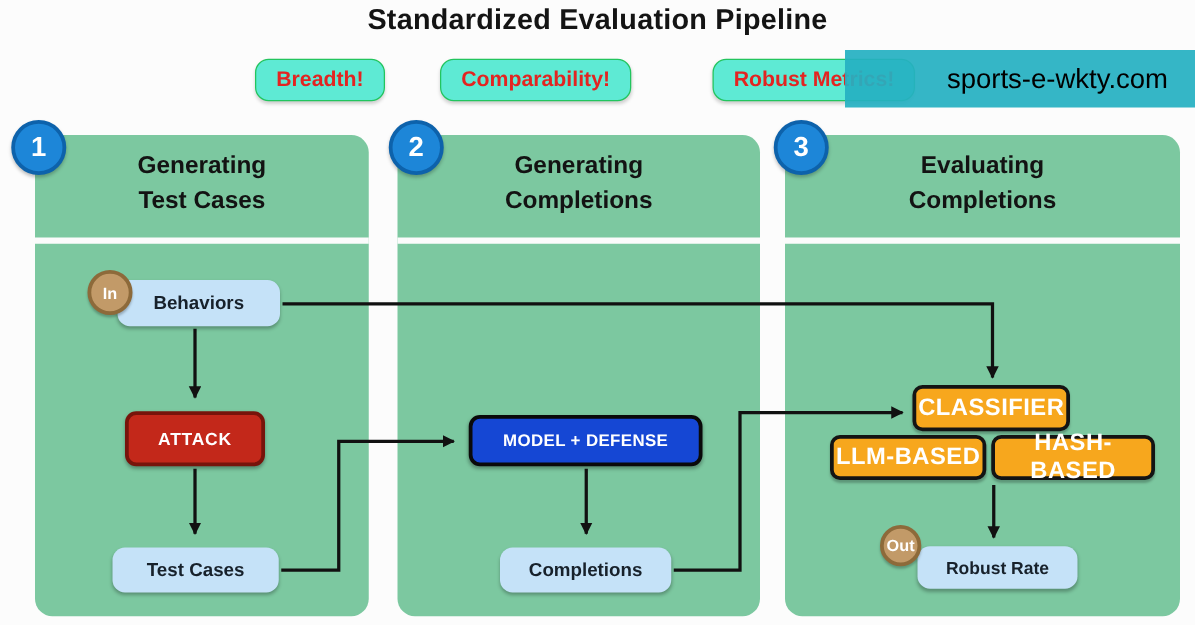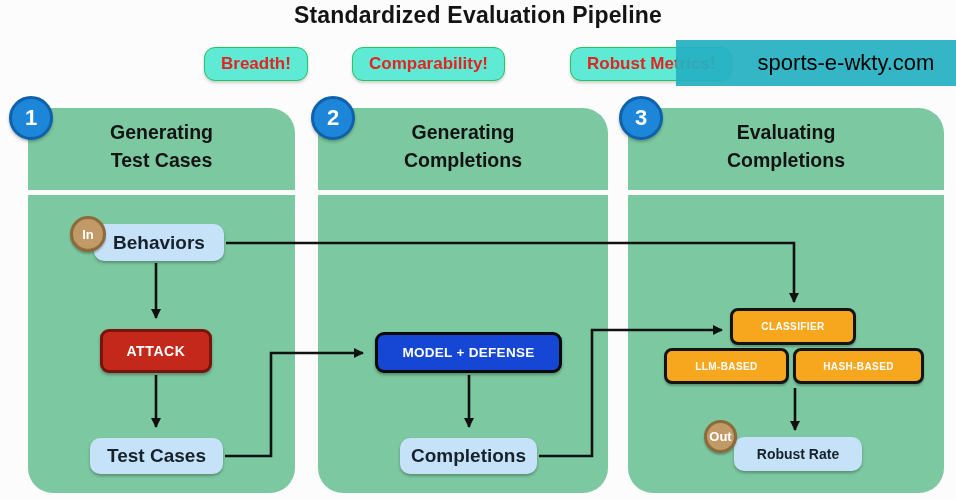--- a/index.html
+++ b/index.html
@@ -13,53 +13,53 @@
          color:#e32421;font-weight:700;font-size:17px;padding:6px 16px;
          box-shadow:0 2px 3px rgba(0,0,0,.18);white-space:nowrap;}
   .badge-1{left:204px;}
   .badge-2{left:352px;}
   .badge-3{left:570px;}
 
   .watermark{position:absolute;left:676px;top:40px;width:340px;height:46px;
              background:rgba(38,176,194,.93);color:#000000;font-size:22px;z-index:9;
              display:flex;align-items:center;justify-content:center;}
 
-  .panel{position:absolute;top:108px;background:#7cc8a0;border-radius:25px;}
+  .panel{position:absolute;top:108px;background:#7cc8a0;border-radius:14px;}
   .panel-1{left:28px;width:267px;height:385px;}
   .panel-2{left:318px;width:290px;height:385px;}
   .panel-3{left:628px;width:316px;height:385px;}
   .panel-title{position:absolute;top:10px;left:0;width:100%;text-align:center;font-size:19.5px;
                font-weight:600;color:#131313;white-space:pre-line;line-height:1.45;}
   .panel-divider{position:absolute;top:82px;left:0;width:100%;height:5px;background:#fbfbfb;}
 
   .num{position:absolute;width:44px;height:44px;border-radius:50%;background:#1d86d8;
        border:3px solid #0d62ab;box-sizing:border-box;color:#fff;font-size:22px;font-weight:700;
        display:flex;align-items:center;justify-content:center;z-index:8;
        box-shadow:0 2px 3px rgba(0,0,0,.25);}
   .num-1{left:9px;top:96px;}
   .num-2{left:311px;top:96px;}
   .num-3{left:619px;top:96px;}
 
   svg.arrows{position:absolute;left:0;top:0;z-index:4;pointer-events:none;}
 
   .node{position:absolute;z-index:6;display:flex;align-items:center;justify-content:center;
         box-sizing:border-box;text-align:center;}
-  .pill{background:#c5e2f8;border-radius:10px;color:#17212b;font-weight:700;font-size:19px;
+  .pill{background:#c5e2f8;border-radius:10px;color:#17212b;font-weight:700;font-size:15px;
         box-shadow:0 2px 3px rgba(0,0,0,.28);}
   .n-behaviors{left:94px;top:224px;width:130px;height:37px;}
   .n-attack{left:100px;top:329px;width:112px;height:44px;background:#c3281a;
             border:3px solid #77140b;border-radius:9px;color:#fff;font-weight:700;font-size:14px;
             letter-spacing:.6px;box-shadow:0 2px 3px rgba(0,0,0,.3);}
   .n-testcases{left:90px;top:438px;width:133px;height:36px;}
   .n-model{left:375px;top:332px;width:187px;height:41px;background:#1547d4;border:3px solid #0a0a0a;
            border-radius:9px;color:#fff;font-weight:700;font-size:13.5px;letter-spacing:.3px;
            box-shadow:0 2px 3px rgba(0,0,0,.3);}
   .n-completions{left:400px;top:438px;width:137px;height:36px;}
   .orange{background:#f7a71d;border:3px solid #141414;border-radius:8px;color:#fff;font-weight:700;
-          font-size:10px;letter-spacing:.4px;box-shadow:0 2px 2px rgba(0,0,0,.25);}
+          font-size:19px;letter-spacing:.4px;box-shadow:0 2px 2px rgba(0,0,0,.25);}
   .n-classifier{left:730px;top:308px;width:126px;height:37px;}
   .n-llm{left:664px;top:348px;width:125px;height:36px;}
   .n-hash{left:793px;top:348px;width:131px;height:36px;}
   .n-success{left:734px;top:437px;width:128px;height:34px;font-size:14px;}
   .io{width:36px;height:36px;border-radius:50%;background:#c29a68;border:3px solid #8d6a3a;
       color:#fff;font-weight:700;font-size:13px;z-index:7;box-shadow:0 2px 2px rgba(0,0,0,.25);}
   .n-in{left:70px;top:216px;}
   .n-out{left:704px;top:420px;width:33px;height:33px;font-size:13px;}
 </style>
 </head>

